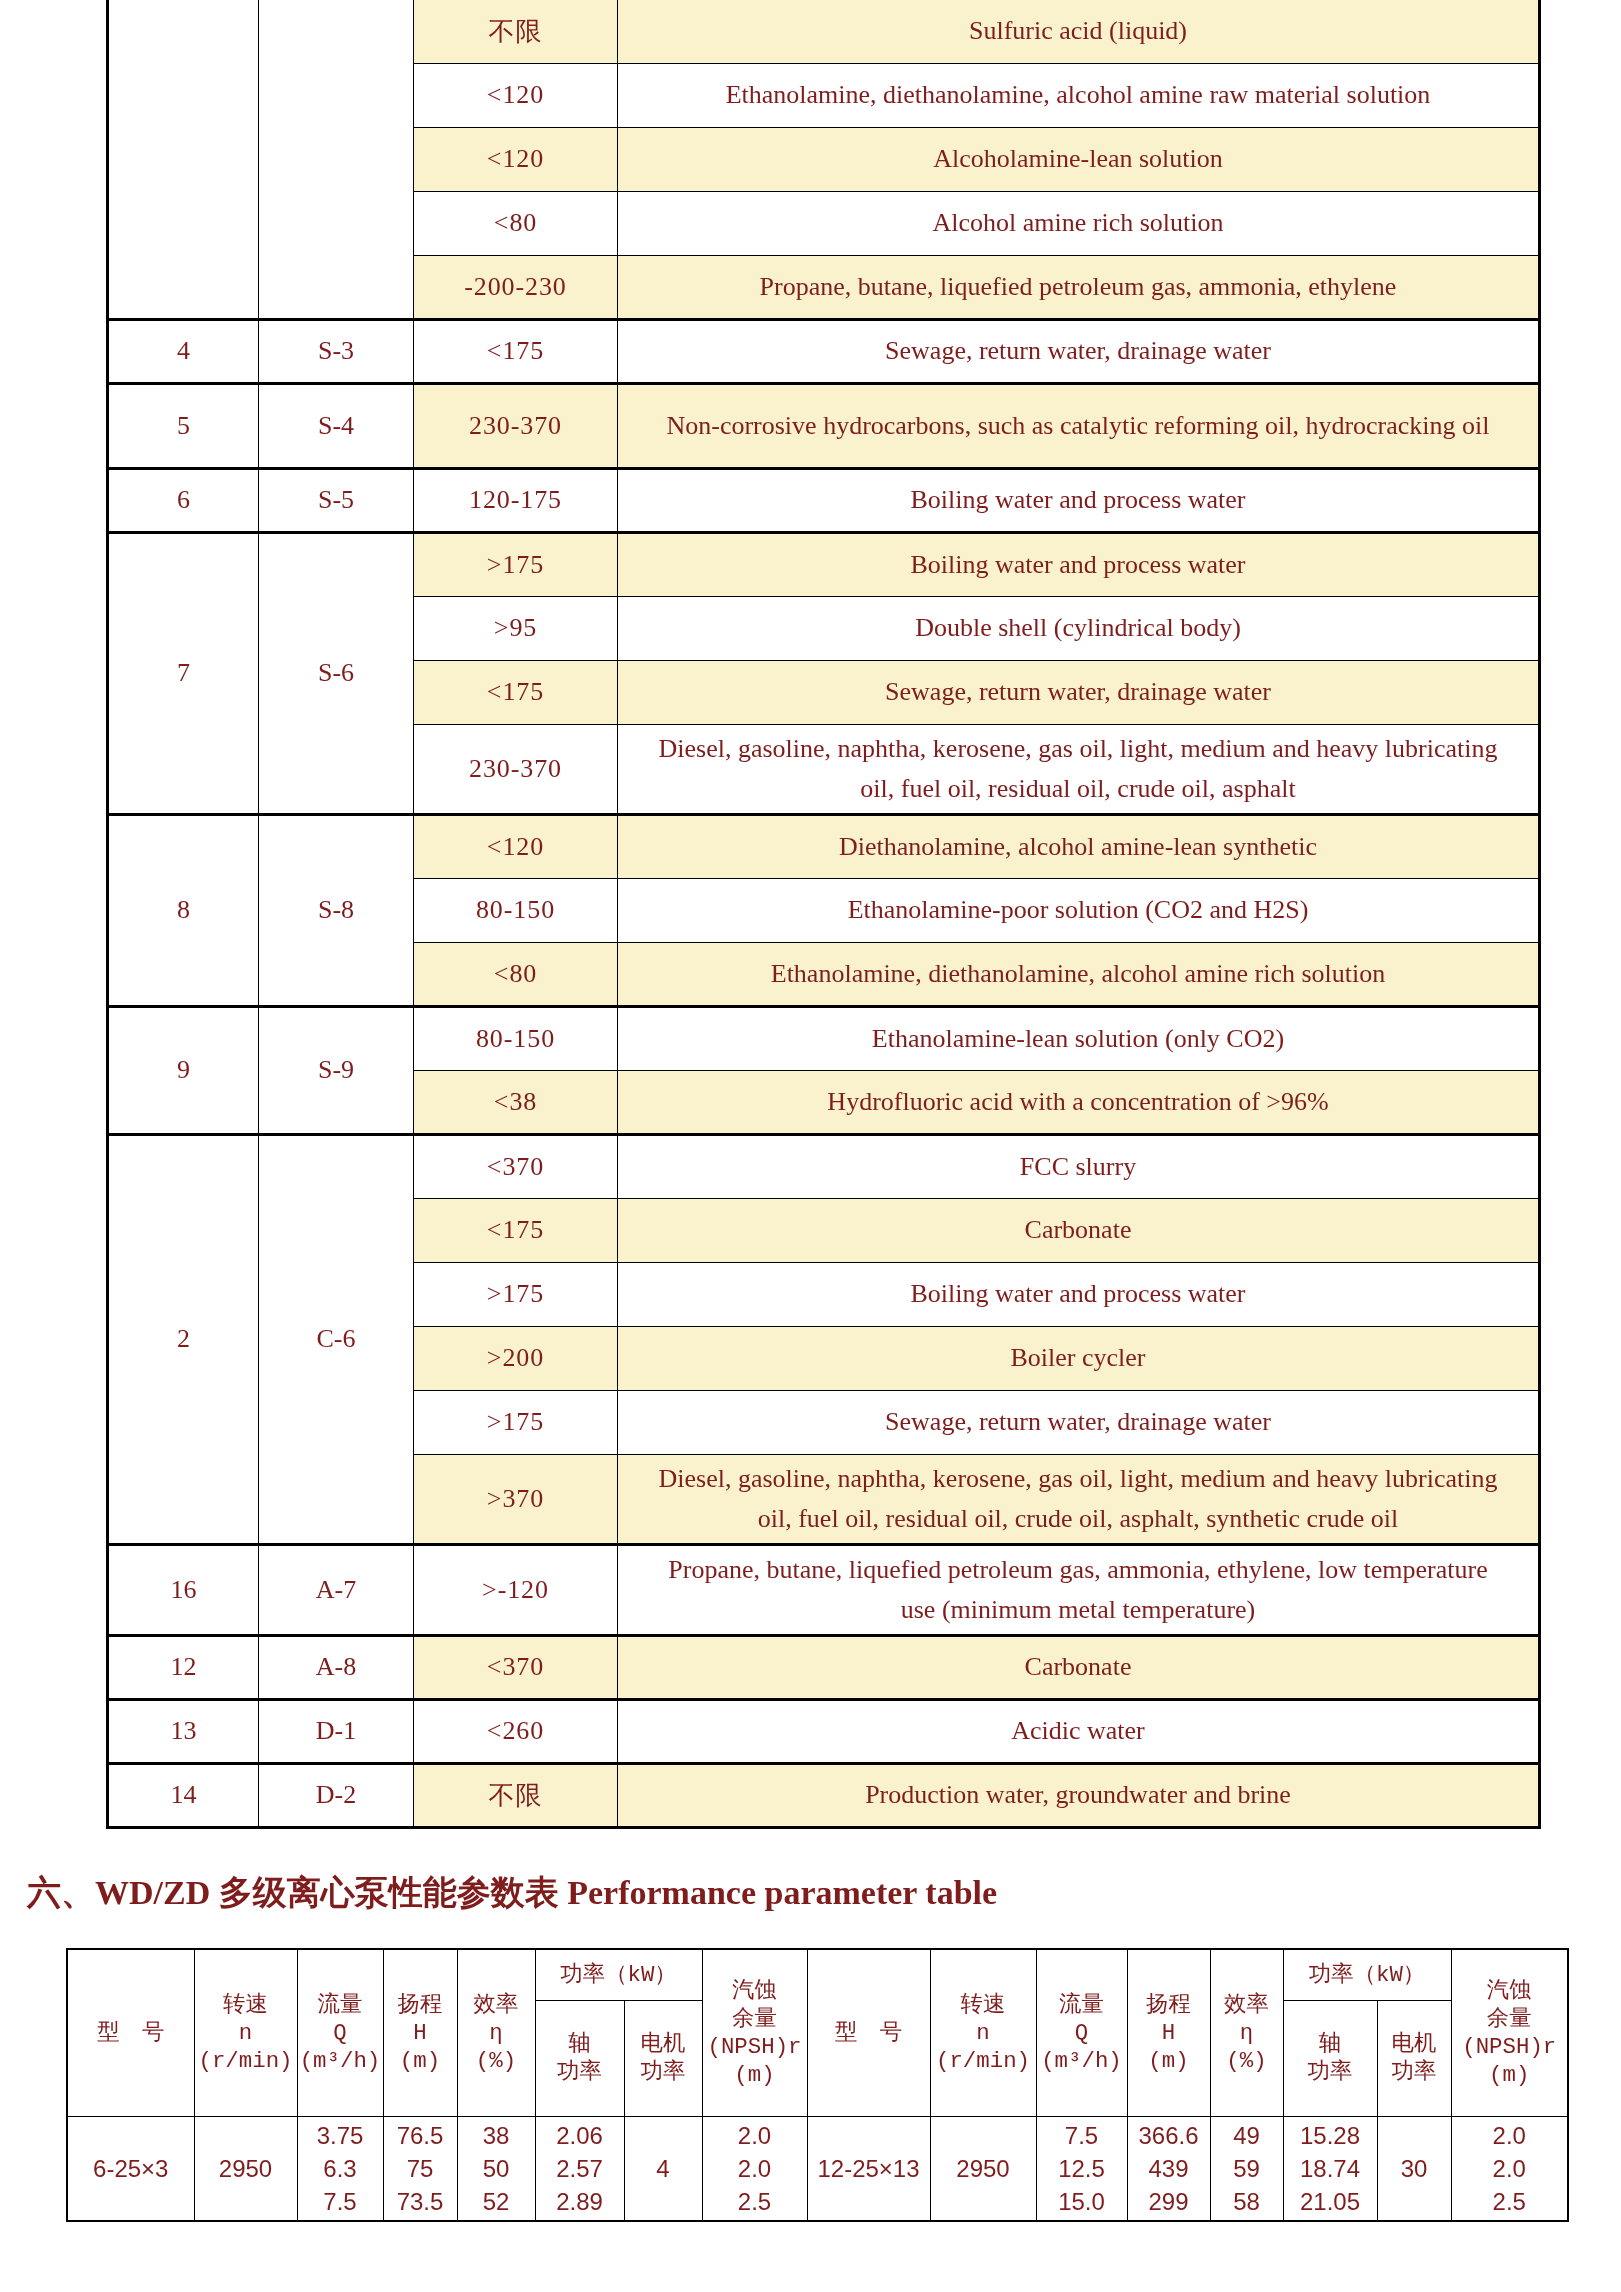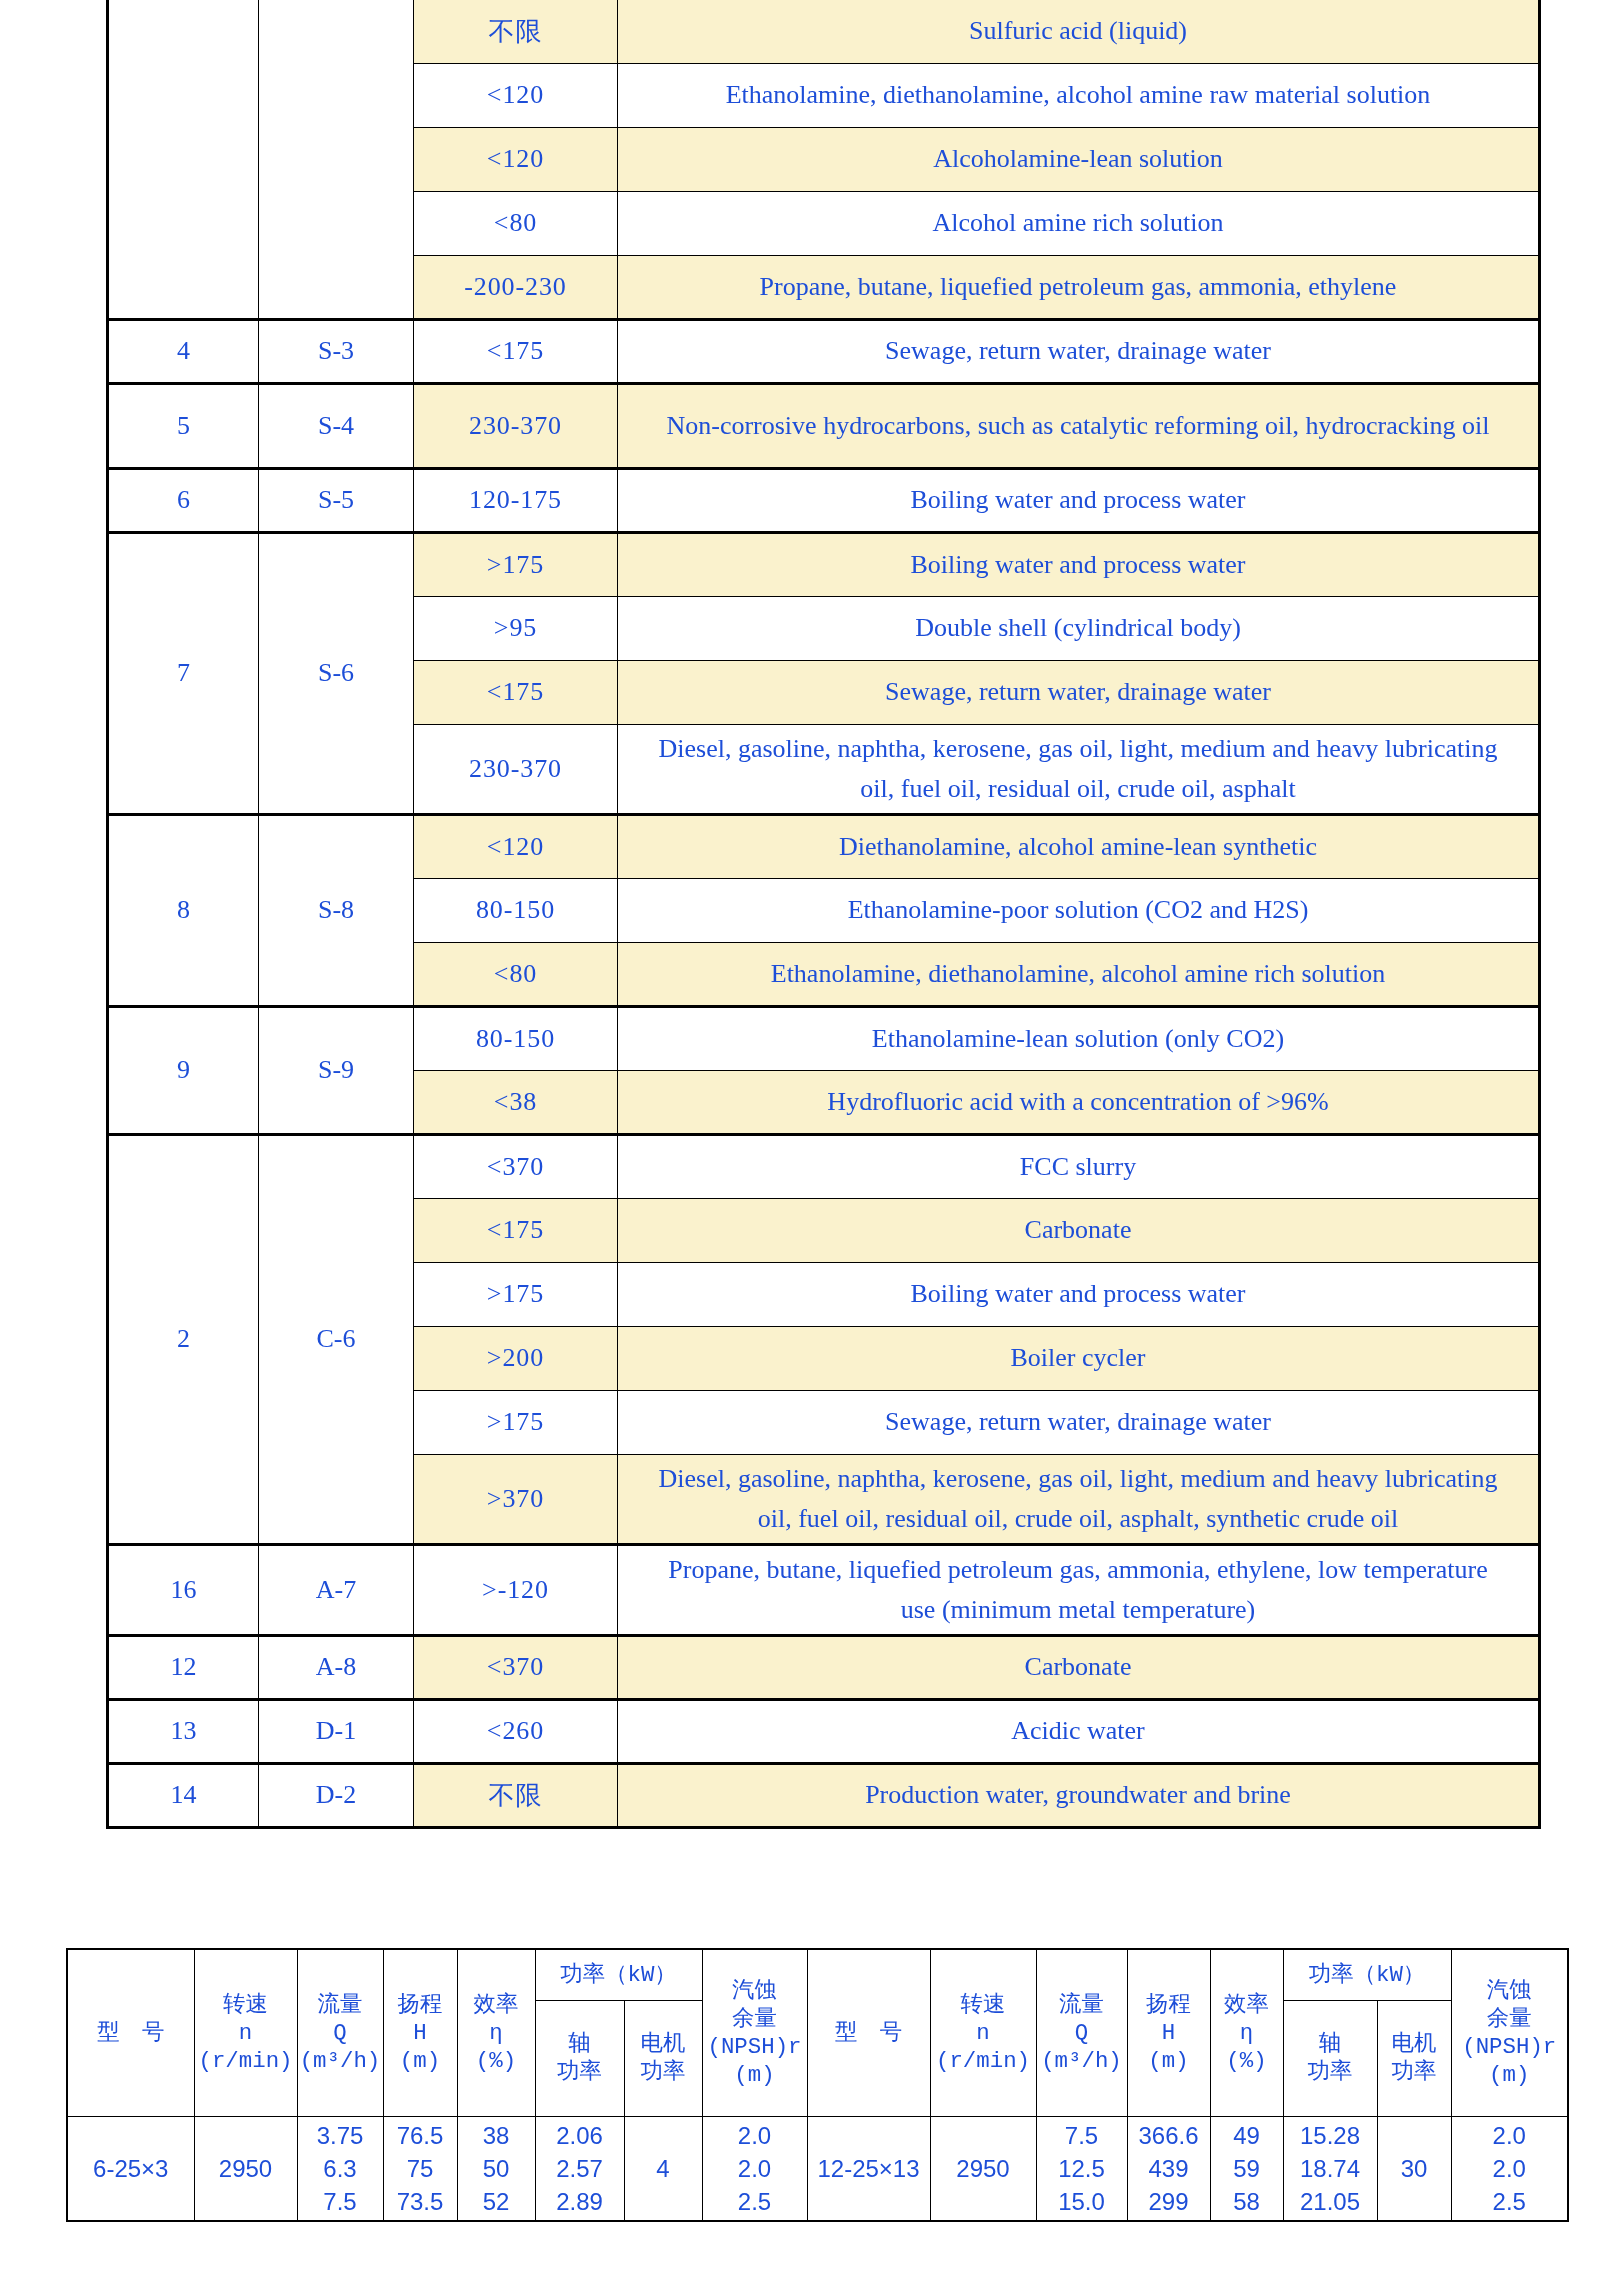--- a/index.html
+++ b/index.html
@@ -1,18 +1,18 @@
 <!DOCTYPE html>
 <html style="font-size:14.3px"><head>
 <meta charset="utf-8">
 <style>
   html,body { margin:0; padding:0; background:#fff; }
   .page {
     position:relative; width:1621px; height:2293px; background:#ffffff;
-    font-family:"Liberation Serif", serif; color:#1d4ed8;
+    font-family:"Liberation Serif", serif; color:#7f1d1d;
   }
   table { border-collapse:collapse; table-layout:fixed; }
 
   
   .mat {
     position:absolute; left:106px; top:0; width:1433px;
     border:3.6px solid #000; border-top:none;
   }
   .mat td {
     border:1.8px solid #000; text-align:center; vertical-align:middle;
@@ -208,20 +208,21 @@
 
       <tr class="gs">
         <td>14</td>
         <td>D-2</td>
         <td class="temp y">不限</td>
         <td class="media y">Production water, groundwater and brine</td>
       </tr>
     </tbody>
   </table>
 
+  <div class="sec-title">六、WD/ZD 多级离心泵性能参数表 Performance parameter table</div>
 
   <table class="perf">
     <colgroup>
       <col style="width:127px">
         <col style="width:103px">
         <col style="width:86px">
         <col style="width:74px">
       <col style="width:78px">
         <col style="width:89px">
         <col style="width:78px">

